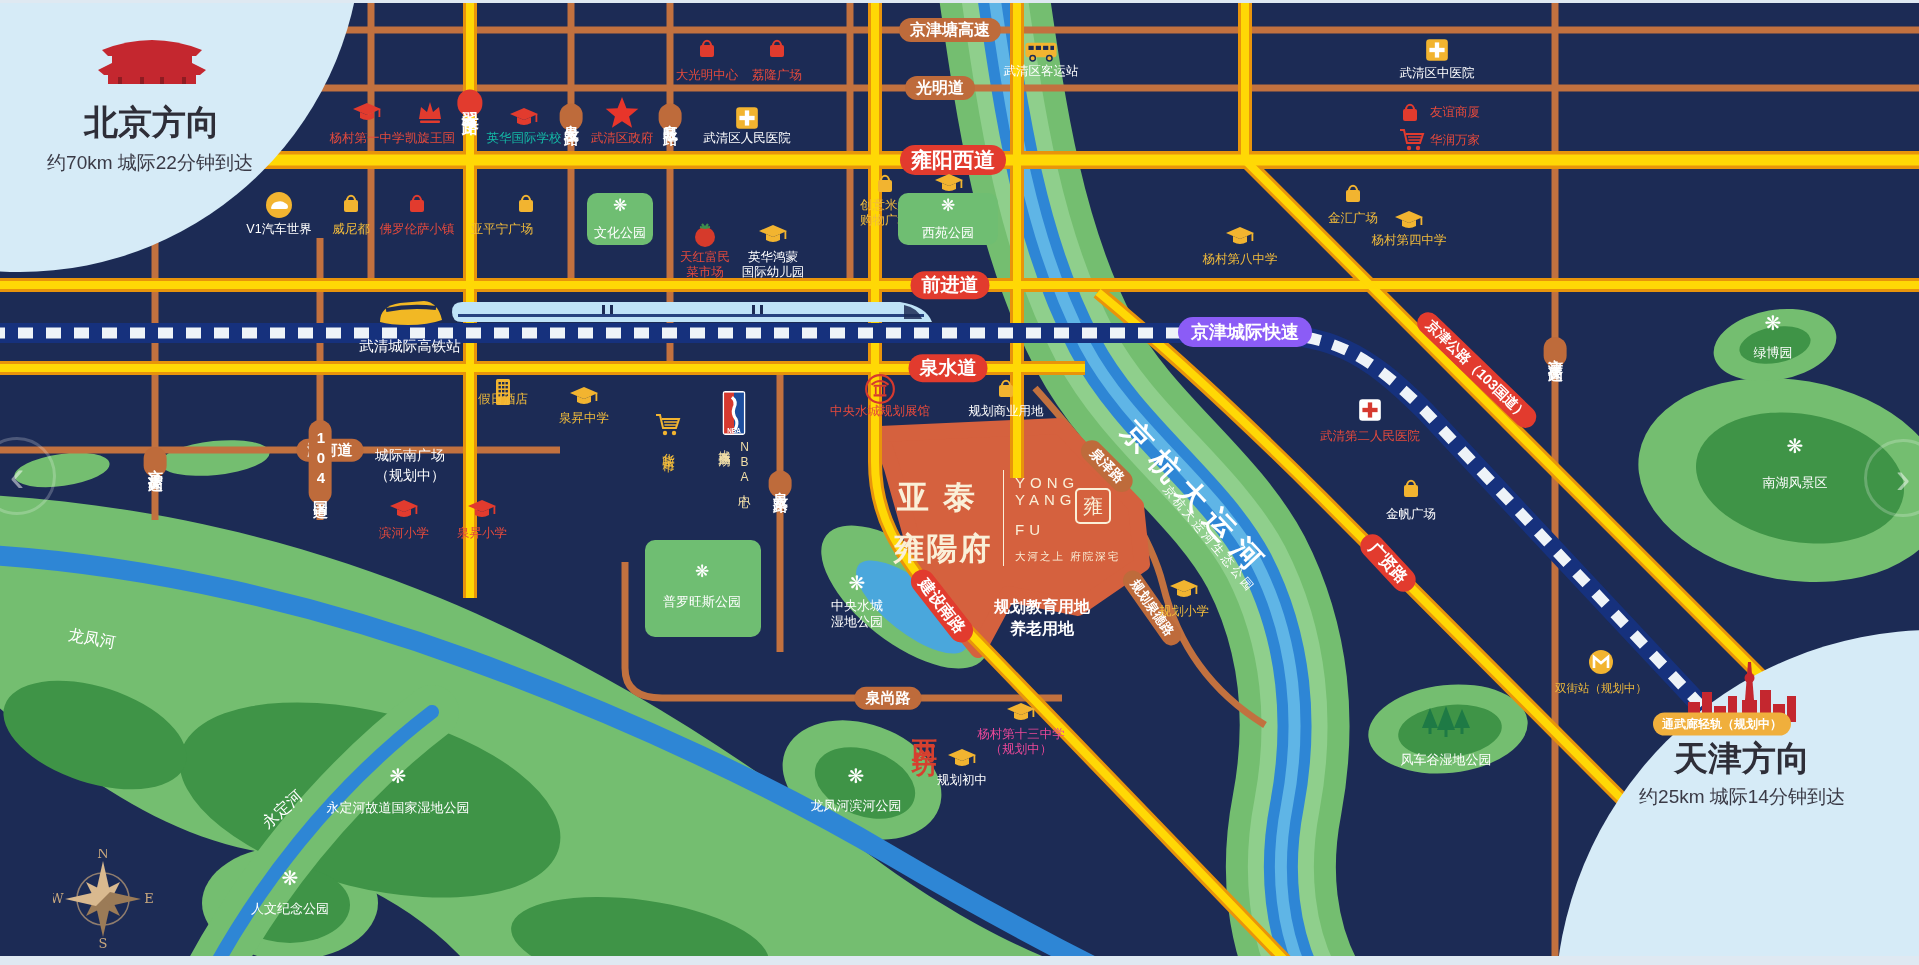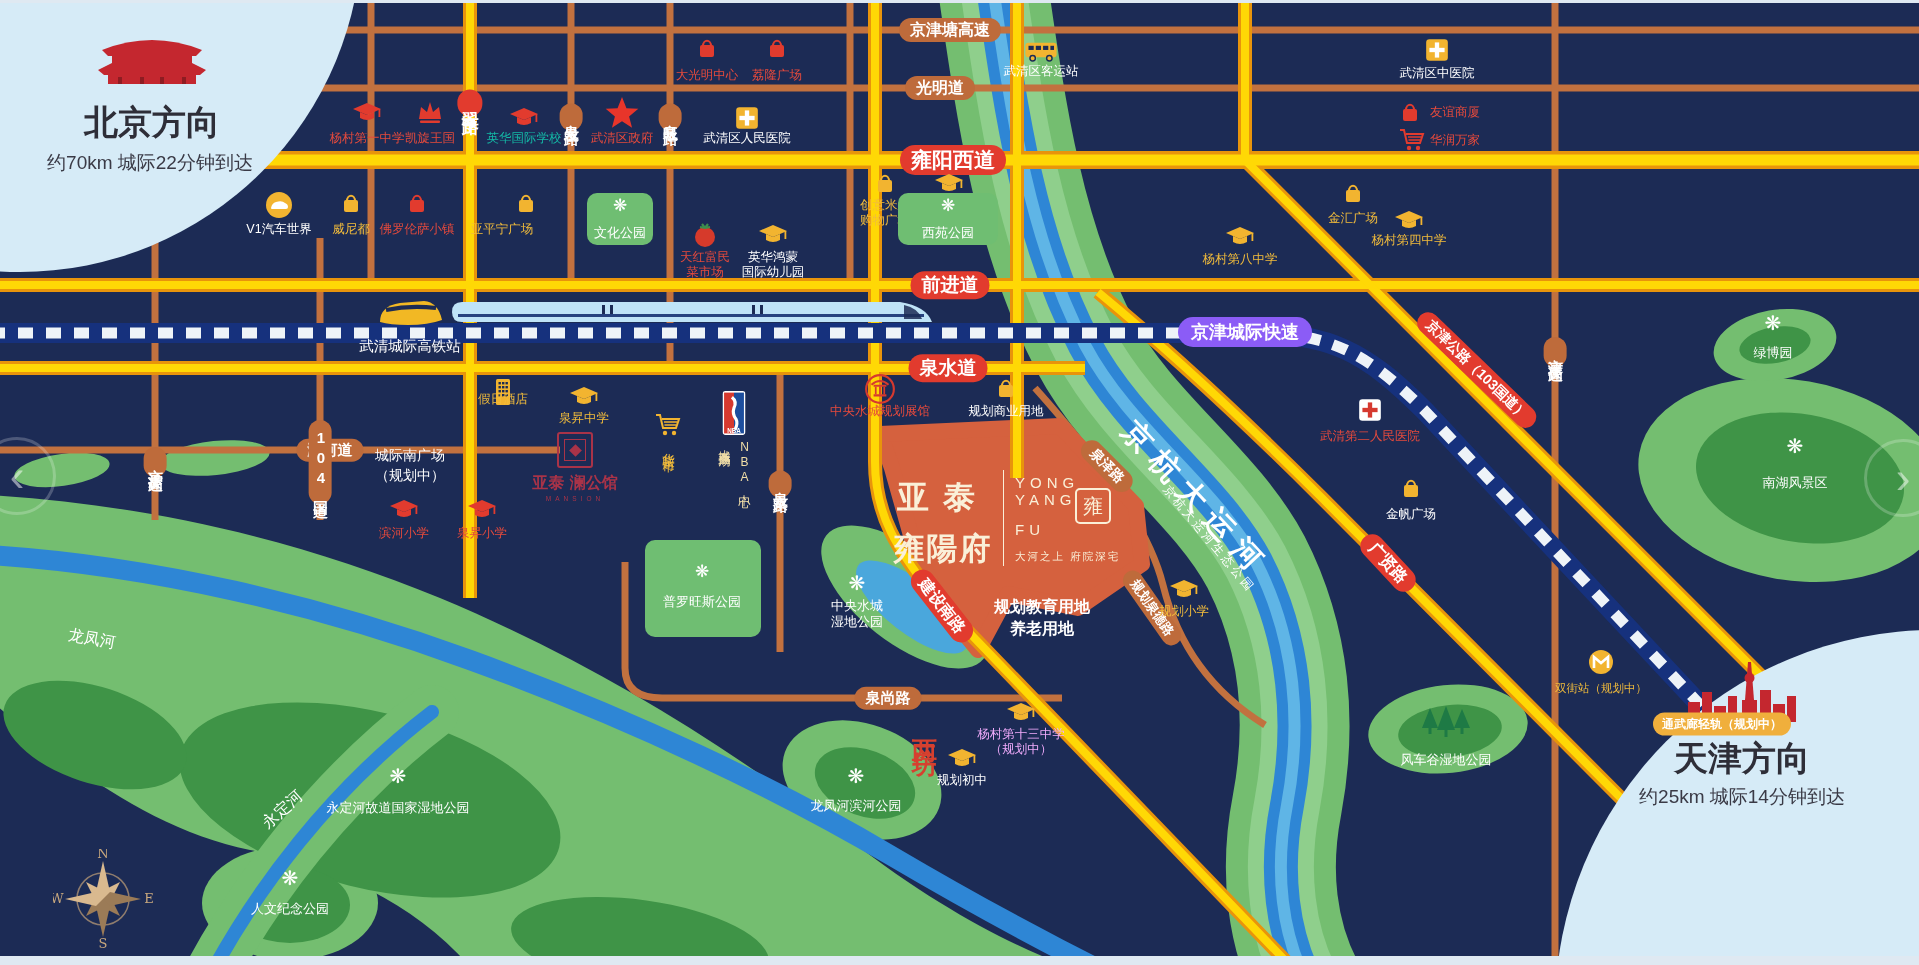--- a/index.html
+++ b/index.html
@@ -382,21 +382,21 @@
           <polygon points="15,2 29,8 15,14 1,8" fill="#E23B2E"></polygon>
           <path d="M8 11 L8 17 Q15 21 22 17 L22 11 L15 14 Z" fill="#E23B2E"></path>
           <rect x="26.5" y="8" width="1.8" height="8" fill="#E23B2E"></rect>
         </svg></div>
       <div class="poi-label" style="left: 482px; top: 526px; color: rgb(230, 74, 60);">泉昇小学</div>
       <div class="poi-icon" style="left: 1021px; top: 713px;"><svg width="30" height="24" viewBox="0 0 30 24">
           <polygon points="15,2 29,8 15,14 1,8" fill="#F2B430"></polygon>
           <path d="M8 11 L8 17 Q15 21 22 17 L22 11 L15 14 Z" fill="#F2B430"></path>
           <rect x="26.5" y="8" width="1.8" height="8" fill="#F2B430"></rect>
         </svg></div>
-      <div class="poi-label" style="left: 1021px; top: 727px; color: #f0abfc;">杨村第十三中学<br>（规划中）</div>
+      <div class="poi-label" style="left: 1021px; top: 727px; color: #ec4899;">杨村第十三中学<br>（规划中）</div>
       <div class="poi-icon" style="left: 962px; top: 759px;"><svg width="30" height="24" viewBox="0 0 30 24">
           <polygon points="15,2 29,8 15,14 1,8" fill="#F2B430"></polygon>
           <path d="M8 11 L8 17 Q15 21 22 17 L22 11 L15 14 Z" fill="#F2B430"></path>
           <rect x="26.5" y="8" width="1.8" height="8" fill="#F2B430"></rect>
         </svg></div>
       <div class="poi-label" style="left: 962px; top: 773px; color: rgb(255, 255, 255);">规划初中</div>
       <div class="poi-icon" style="left: 1601px; top: 662px;"><svg width="28" height="28" viewBox="0 0 28 28">
           <circle cx="14" cy="14" r="12" fill="#F2B430"></circle>
           <path d="M7 20 V9 L14 15 L21 9 V20" stroke="#fff" stroke-width="2.6" fill="none"></path>
         </svg></div>
@@ -451,29 +451,20 @@
       <div style="font-size:15px;letter-spacing:5px;">YONG</div>
       <div style="font-size:15px;letter-spacing:5px;">YANG</div>
       <div style="font-size:15px;letter-spacing:5px;margin-top:13px;">FU</div>
     </div>
     <div style="position:absolute;left:182px;top:22px;width:32px;height:32px;border:2px solid #FAF0D8;border-radius:5px;display:flex;align-items:center;justify-content:center;">
       <span style="font-size:20px;">雍</span>
     </div>
     <div style="position:absolute;left:122px;top:84px;font-size:10.5px;letter-spacing:2px;white-space:nowrap;">大河之上 府院深宅</div>
   </div>
 
-  <div id="landmark">
-    <div style="margin:0 auto;width:32px;height:32px;border:2.5px solid #A93348;border-radius:3px;display:flex;align-items:center;justify-content:center;">
-      <div style="width:20px;height:20px;border:1.5px solid #A93348;display:flex;align-items:center;justify-content:center;">
-        <div style="width:9px;height:9px;background:#A93348;transform:rotate(45deg);"></div>
-      </div>
-    </div>
-    <div style="font-family:'DejaVu Serif',serif;font-weight:bold;font-size:16px;margin-top:5px;">亚泰 澜公馆</div>
-    <div style="font-size:6.5px;letter-spacing:4px;margin-top:1px;">MANSION</div>
-  </div>
 
   <div id="liangsanfang">两三坊</div>
 
   <div id="rail-pill">京津城际快速</div>
   <div id="station-label">武清城际高铁站</div>
   <div id="transit-badge" style="left:1722px;top:724px;">通武廊轻轨（规划中）</div>
 
   <svg style="position:absolute;left:53px;top:849px;" width="100" height="100" viewBox="0 0 100 100">
     <circle cx="50" cy="50" r="26" fill="none" stroke="#C0A078" stroke-width="1.5" opacity="0.7"></circle>
     <polygon points="50,26 56,44 50,50 44,44" fill="#D9B98F" transform="rotate(45 50 50)"></polygon>

